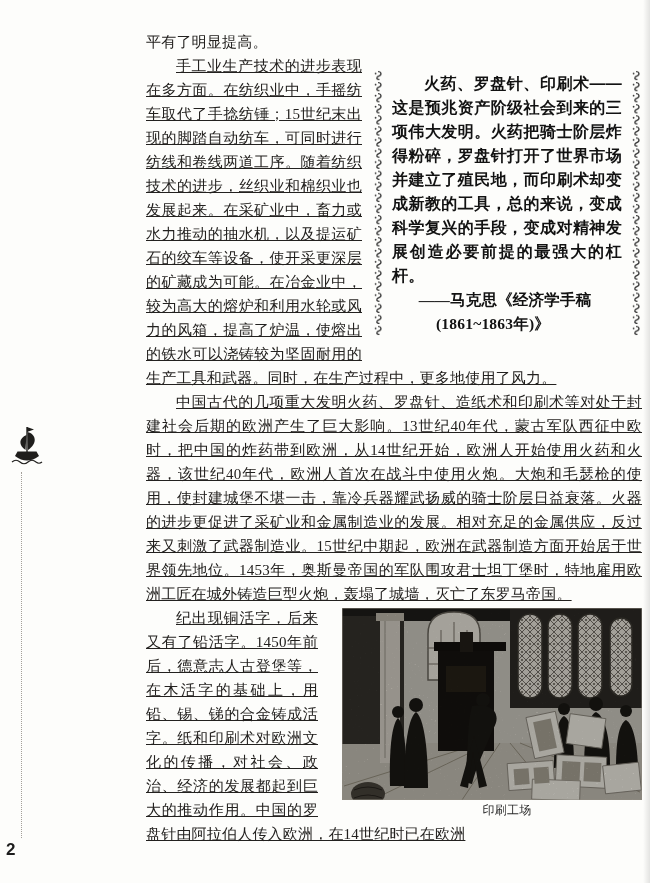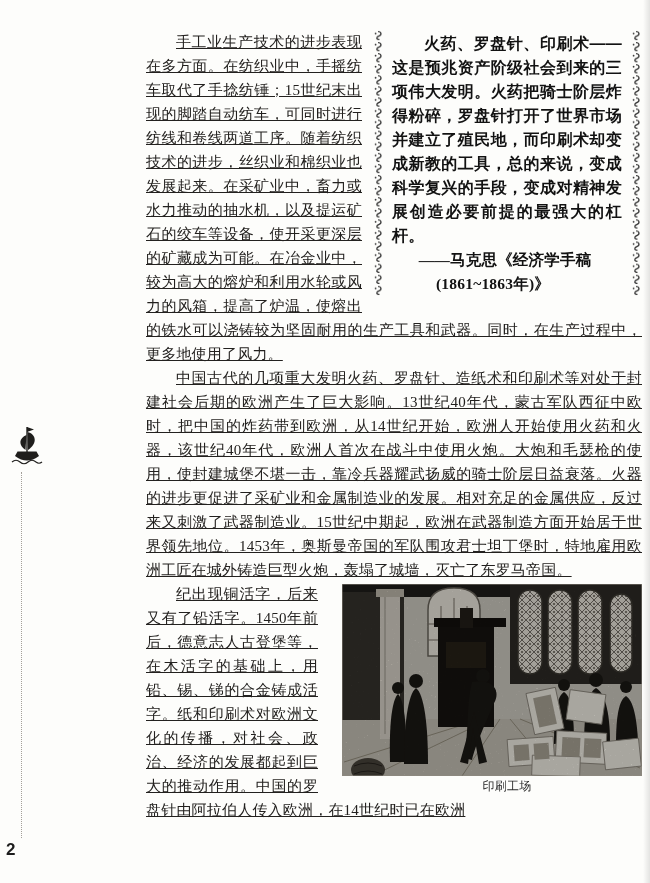--- a/index.html
+++ b/index.html
@@ -45,21 +45,21 @@
   .content p{margin:0;}
   .indent{text-indent:2em;text-decoration:underline;}
 
   
   .quote-box{
     float:right;width:270px;margin-left:10px;margin-bottom:12px;
     position:relative;box-sizing:border-box;
     padding:2px 20px 0 20px;
     font-family:"Liberation Sans","DejaVu Sans",sans-serif;
     font-weight:600;color:#121212;
-    font-size:16px;line-height:24px;text-align:justify;
+    font-size:16px;line-height:24px;text-align:justify;margin-top:40px;
   }
   .quote-box .orn{position:absolute;top:0;width:12px;height:100%;}
   .quote-box .orn.left{left:0;}
   .quote-box .orn.right{right:0;}
   .quote-text{text-indent:2em;margin:0;}
   .quote-attrib{
     text-align:center;padding-right:4px;margin:0;
     font-family:"Liberation Serif","DejaVu Serif",serif;
     font-weight:600;font-size:15.5px;
   }
@@ -115,20 +115,21 @@
         <rect width="12" height="264" fill="url(#ornA)"></rect>
       </svg>
       <svg class="orn right" viewBox="0 0 12 264" preserveAspectRatio="none" xmlns="http://www.w3.org/2000/svg">
         <rect width="12" height="264" fill="url(#ornA)"></rect>
       </svg>
       <p class="quote-text">火药、罗盘针、印刷术——这是预兆资产阶级社会到来的三项伟大发明。火药把骑士阶层炸得粉碎，罗盘针打开了世界市场并建立了殖民地，而印刷术却变成新教的工具，总的来说，变成科学复兴的手段，变成对精神发展创造必要前提的最强大的杠杆。</p>
       <p class="quote-attrib">——马克思《经济学手稿</p>
       <p class="quote-attrib2">(1861~1863年)》</p>
     </aside>
 
+    <p>平有了明显提高。</p>
     <p class="indent">手工业生产技术的进步表现在多方面。在纺织业中，手摇纺车取代了手捻纺锤；15世纪末出现的脚踏自动纺车，可同时进行纺线和卷线两道工序。随着纺织技术的进步，丝织业和棉织业也发展起来。在采矿业中，畜力或水力推动的抽水机，以及提运矿石的绞车等设备，使开采更深层的矿藏成为可能。在冶金业中，较为高大的熔炉和利用水轮或风力的风箱，提高了炉温，使熔出的铁水可以浇铸较为坚固耐用的生产工具和武器。同时，在生产过程中，更多地使用了风力。</p>
     <p class="indent">中国古代的几项重大发明火药、罗盘针、造纸术和印刷术等对处于封建社会后期的欧洲产生了巨大影响。13世纪40年代，蒙古军队西征中欧时，把中国的炸药带到欧洲，从14世纪开始，欧洲人开始使用火药和火器，该世纪40年代，欧洲人首次在战斗中使用火炮。大炮和毛瑟枪的使用，使封建城堡不堪一击，靠冷兵器耀武扬威的骑士阶层日益衰落。火器的进步更促进了采矿业和金属制造业的发展。相对充足的金属供应，反过来又刺激了武器制造业。15世纪中期起，欧洲在武器制造方面开始居于世界领先地位。1453年，奥斯曼帝国的军队围攻君士坦丁堡时，特地雇用欧洲工匠在城外铸造巨型火炮，轰塌了城墙，灭亡了东罗马帝国。</p>
 
     <p class="indent"><span class="fig-float">
           <svg class="engraving" viewBox="0 0 300 192" preserveAspectRatio="none" xmlns="http://www.w3.org/2000/svg">
         <defs>
           <pattern id="latt" width="8" height="8" patternUnits="userSpaceOnUse">
             <rect width="8" height="8" fill="#e9e5db"></rect>
             <path d="M0 4 L4 0 L8 4 L4 8 Z" fill="none" stroke="#57524a" stroke-width="0.8"></path>
             <circle cx="4" cy="4" r="1.1" fill="#6b655c"></circle>

